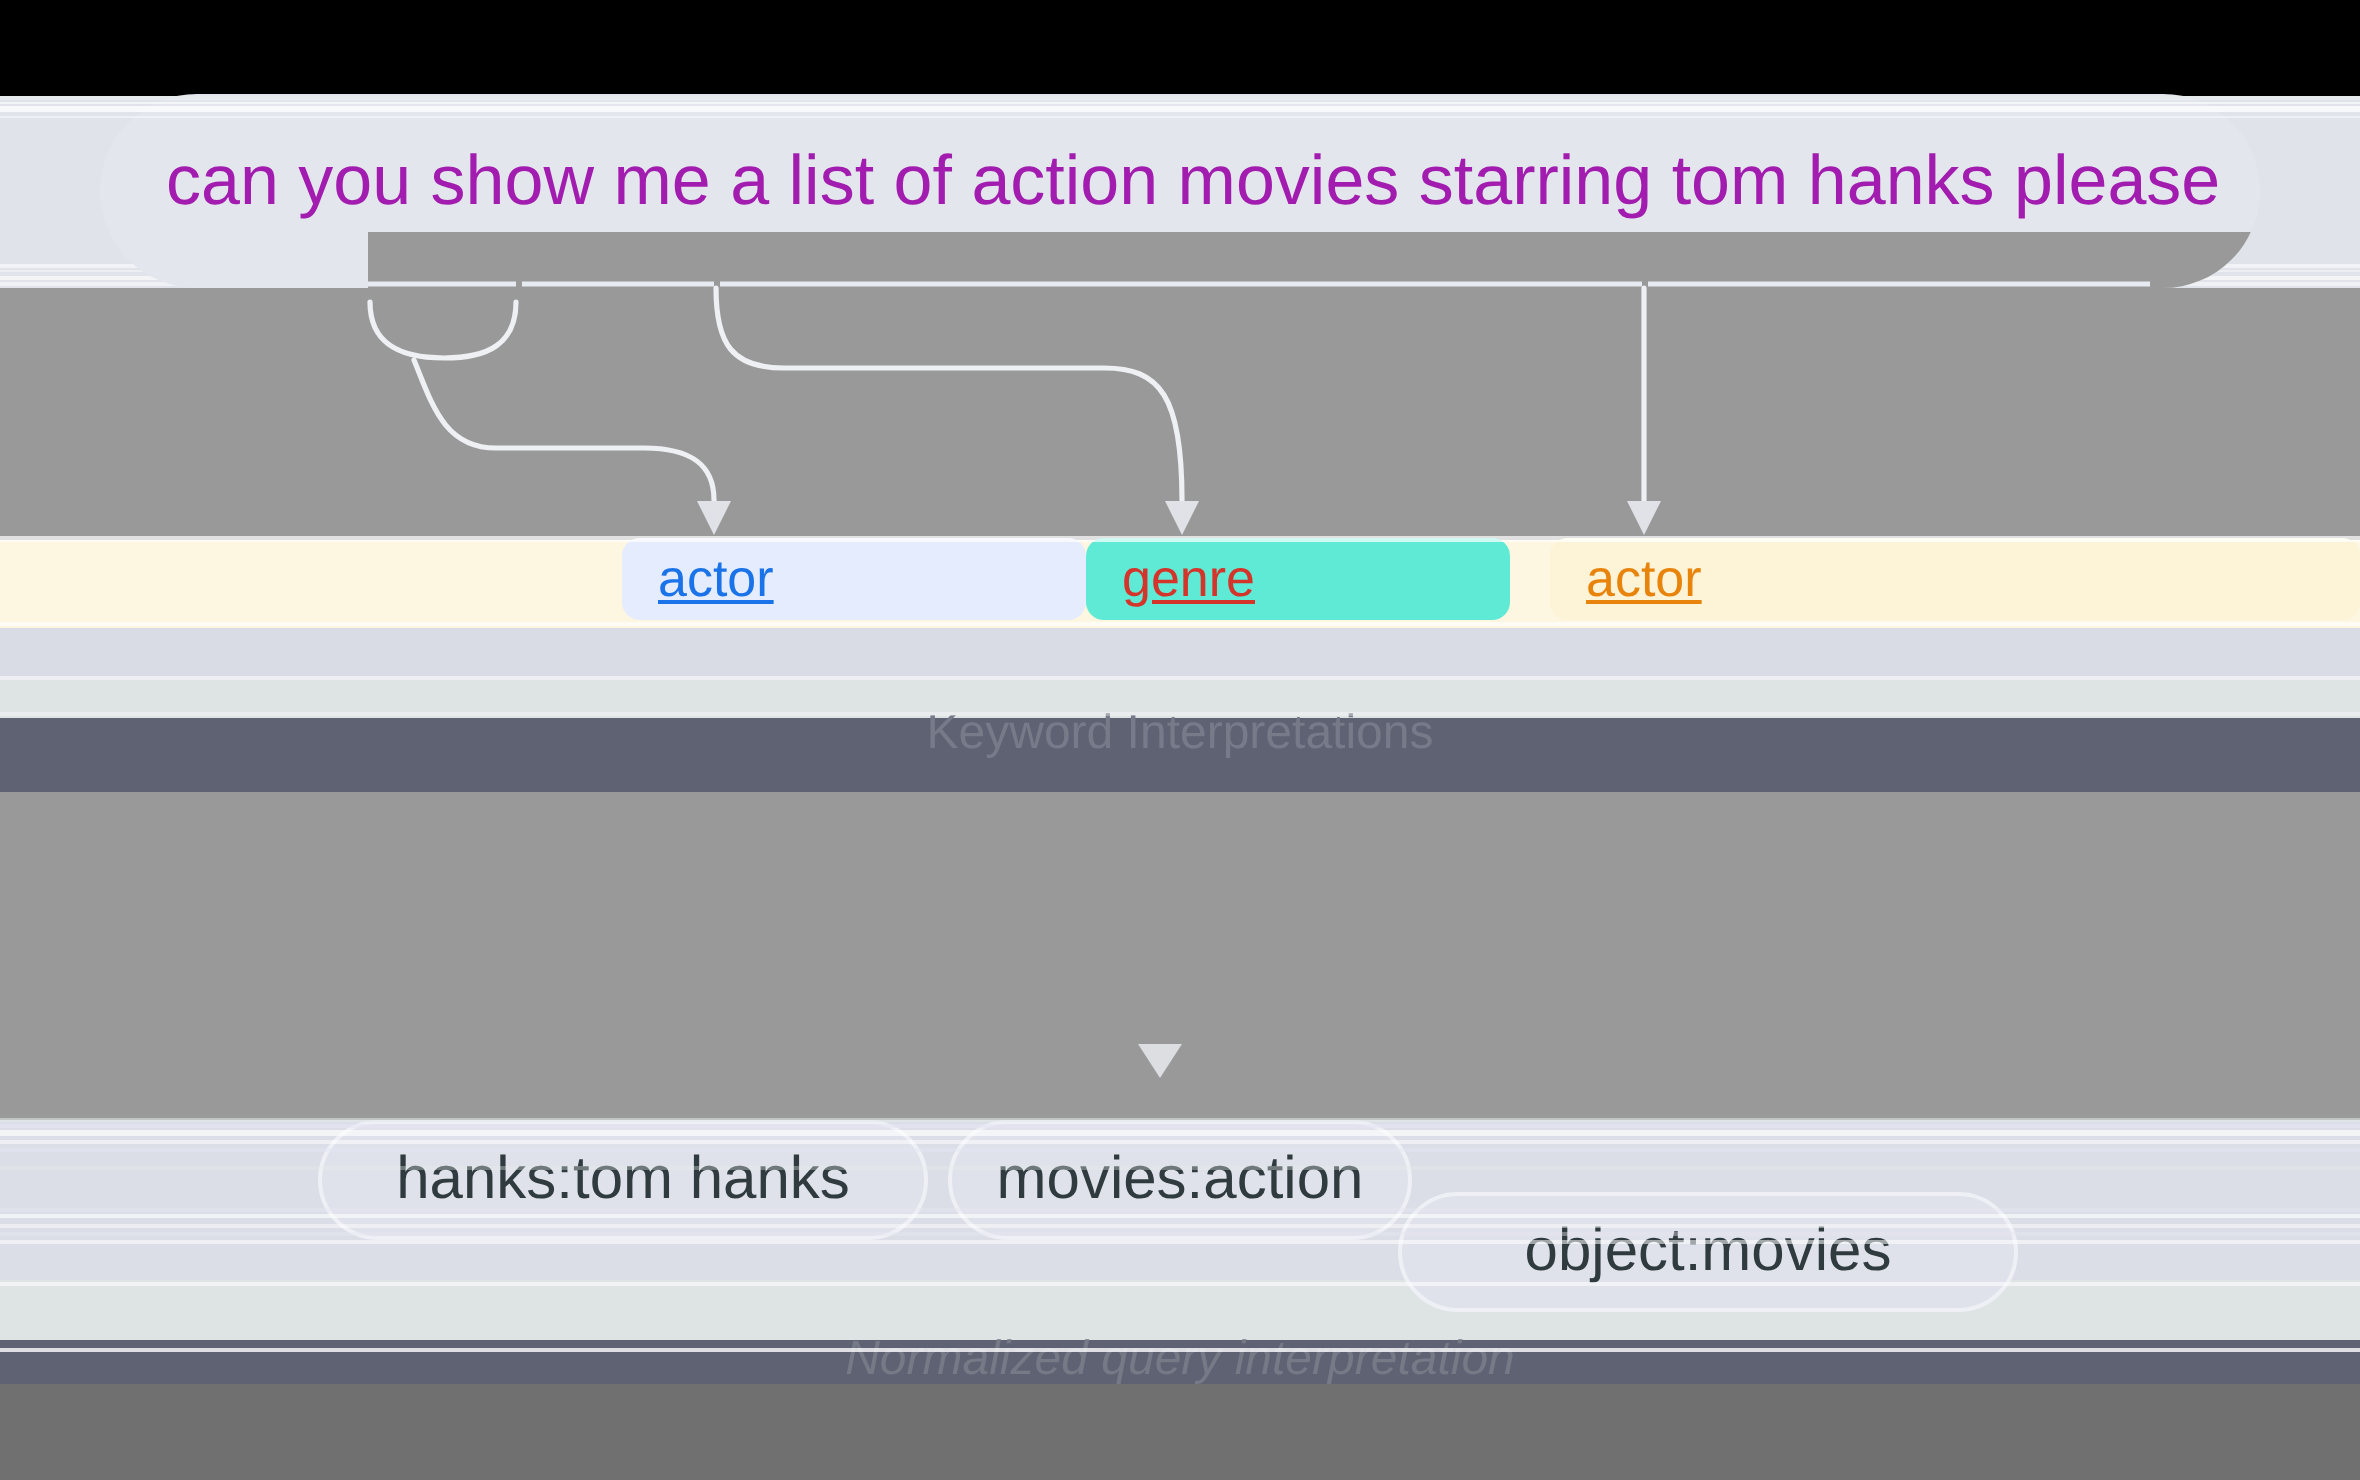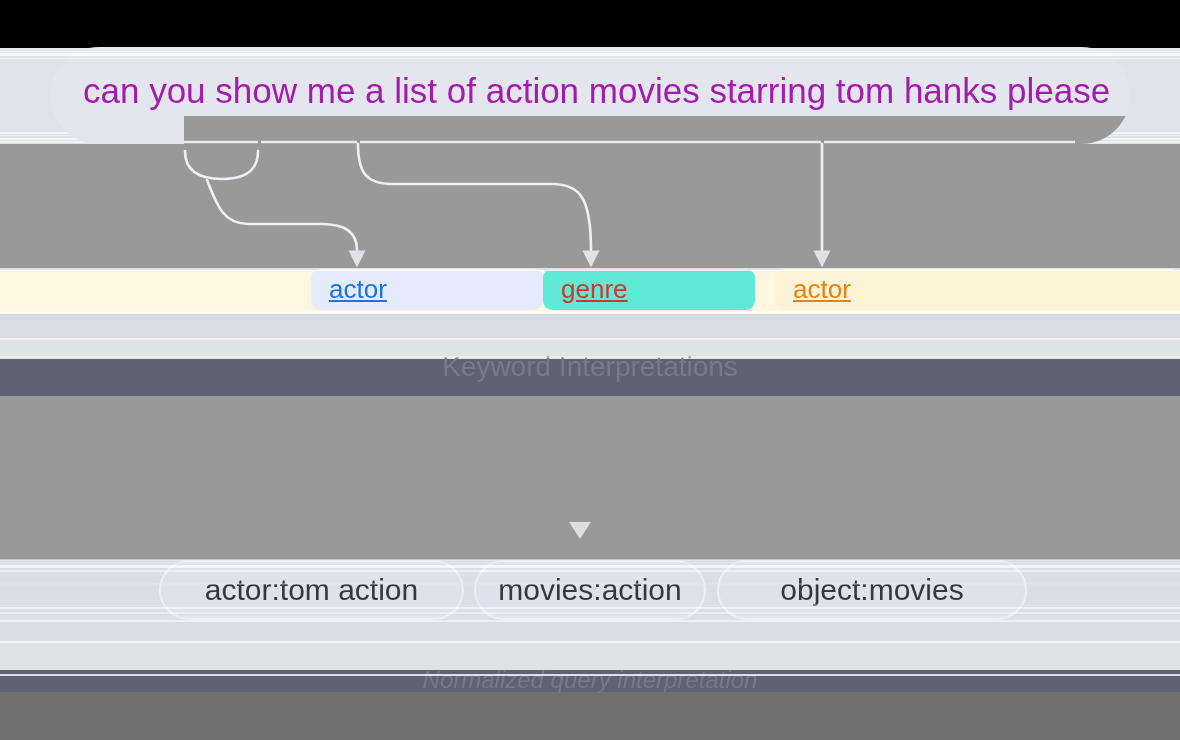--- a/index.html
+++ b/index.html
@@ -33,21 +33,21 @@
   .arcs{position:absolute;left:0;top:0;width:1180px;height:740px;overflow:visible;pointer-events:none;}
 
   
   .tag{position:absolute;top:269px;height:41px;border-radius:9px;
        font-size:26px;line-height:41px;}
   .tag .tl{padding-left:18px;text-decoration:underline;}
 
   
   .sectiontitle{position:absolute;left:0;top:354px;width:1180px;height:26px;
       display:flex;align-items:center;justify-content:center;
-      color:#777a88;font-size:28px;}
+      color:#777a88;font-size:24px;}
 
   
   .kpill{position:absolute;top:560px;height:60px;border-radius:30px;
       border:2px solid #eef0f6;background:#dfe2ea;
       display:flex;align-items:center;justify-content:center;
       color:#2f3b3f;font-size:30px;}
 
   .caption{position:absolute;left:0;top:667px;width:1180px;height:26px;
       display:flex;align-items:center;justify-content:center;
       color:#767986;font-size:24px;font-style:italic;}
@@ -102,26 +102,26 @@
     </div>
 
   <div class="sectiontitle">Keyword Interpretations</div>
 
   <svg class="midarrow" id="midarrow" style="position:absolute;left:0;top:396px;width:1180px;height:164px" viewBox="0 0 1180 164">
       <path d="M 569 126 L 591 126 L 580 143 Z" fill="#dcdee2"></path>
     </svg>
 
   <div id="pillrow">
       <div class="kpill" style="left: 159px; width: 305px;">
-        <span>actor:tom action</span>
+        <span>hanks:tom hanks</span>
       </div>
       <div class="kpill" style="left: 474px; width: 232px;">
         <span>movies:action</span>
       </div>
-      <div class="kpill" style="left: 717px; width: 310px;">
+      <div class="kpill" style="left: 699px; width: 310px; margin-top: 36px;">
         <span>object:movies</span>
       </div>
     </div>
 
   <div class="caption">Normalized query interpretation</div>
 
   <div class="streaks streaks-under" id="streaks-under">
       <div class="streak" style="top: 132px; height: 2px; background: rgb(255, 255, 255); opacity: 0.55;"></div>
       <div class="streak" style="top: 135px; height: 1px; background: rgb(255, 255, 255); opacity: 0.4;"></div>
       <div class="streak" style="top: 138px; height: 2px; background: rgb(255, 255, 255); opacity: 0.6;"></div>

